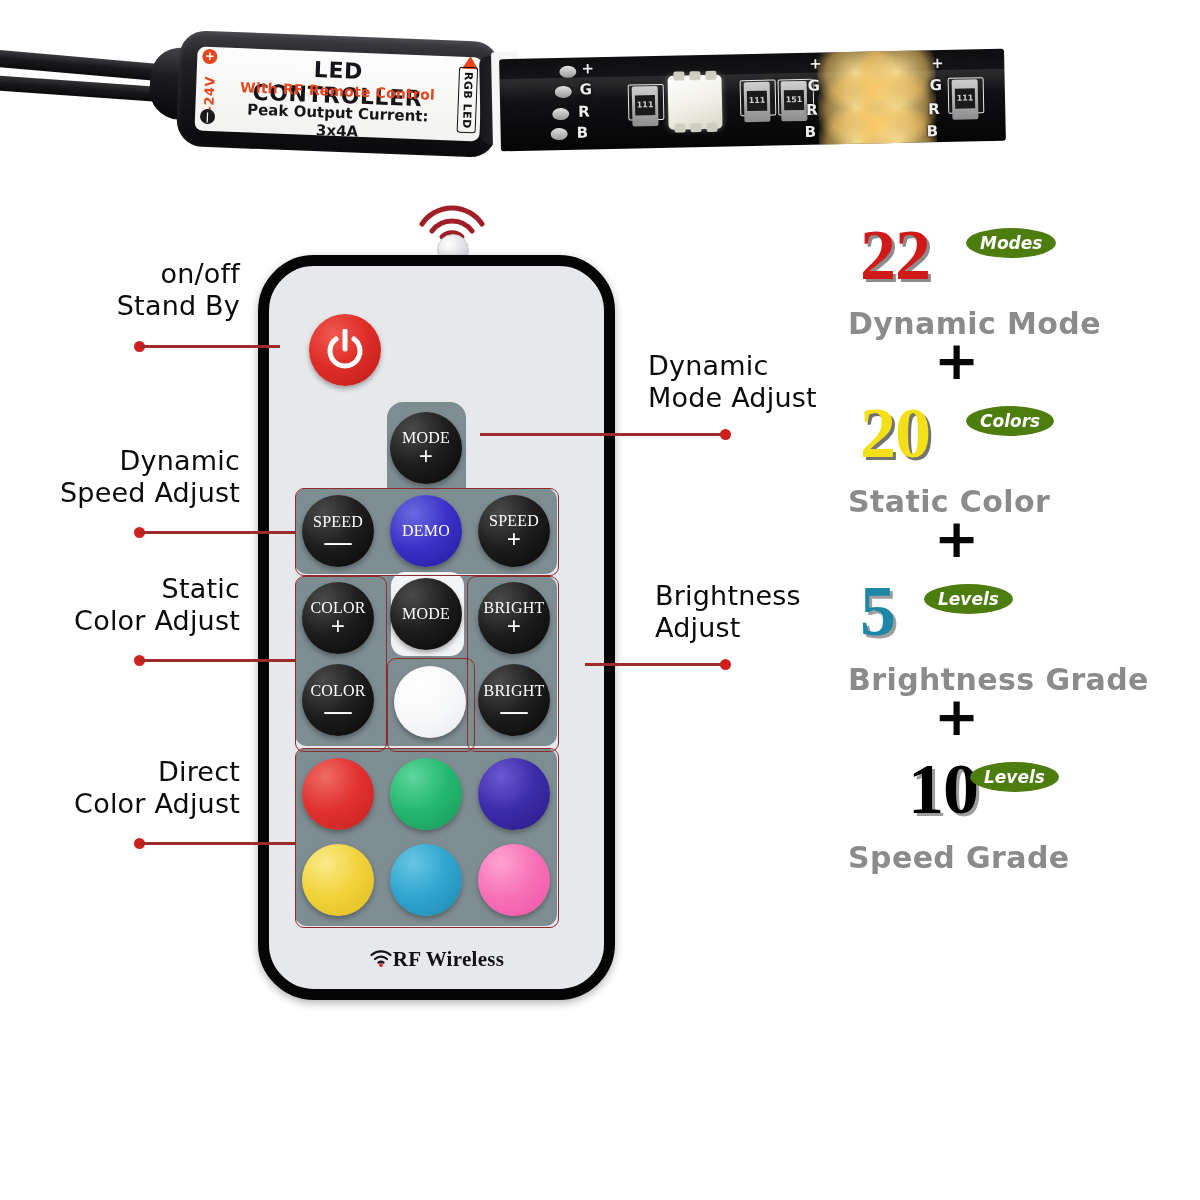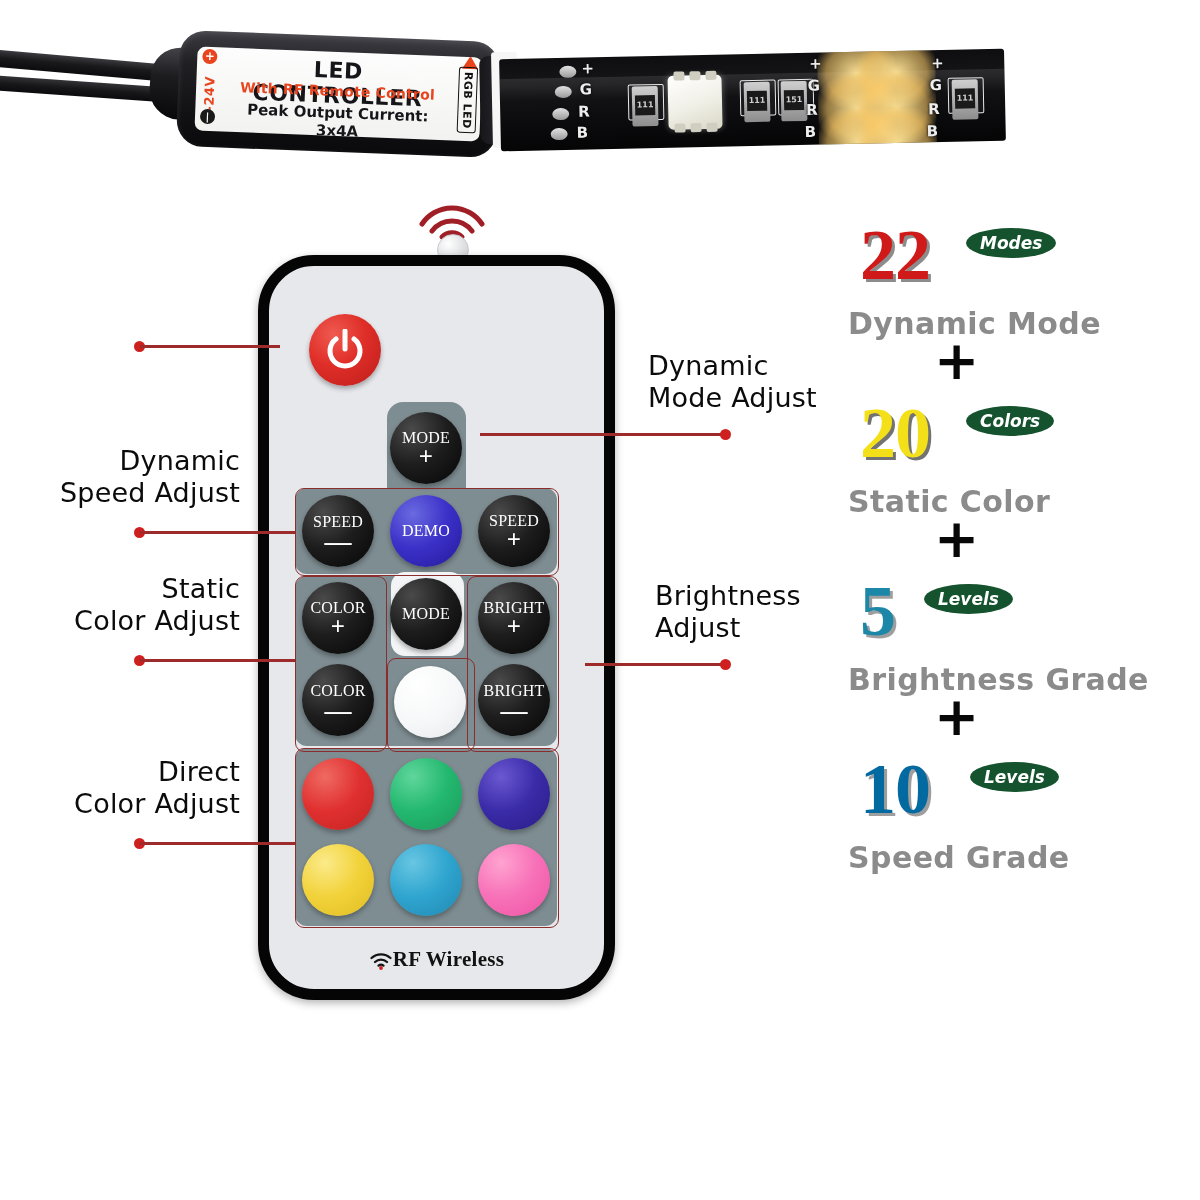--- a/index.html
+++ b/index.html
@@ -126,40 +126,40 @@
   .btn.blk{background:radial-gradient(circle at 30% 24%,#4a4a4a 0%,#1d1d1d 48%,#050505 100%);}
   .btn.demo{background:radial-gradient(circle at 32% 26%,#6a6ae0 0%,#3b30c8 48%,#241a9a 100%);}
   .btn.wht{background:radial-gradient(circle at 33% 27%,#ffffff 0%,#f6f7f8 55%,#e4e7ea 100%);}
   .btn .sym{font-size:25px;font-weight:bold;line-height:.72;margin-top:2px;}
   .btn .sym.minus{font-size:27px;line-height:.5;margin-top:5px;}
 
   .cbtn{position:absolute;width:72px;height:72px;border-radius:50%;
      box-shadow:0 3px 5px rgba(0,0,0,.30);}
 
   .rfw{position:absolute;left:0;right:0;bottom:17px;
-     display:flex;align-items:center;justify-content:center;}
+     display:flex;align-items:flex-start;justify-content:center;}
   .rfw span{font-size:21px;font-weight:bold;color:#121212;letter-spacing:.3px;}
 
   
   .lbl{position:absolute;font-size:27px;color:#0b0b0b;line-height:1.18;
        letter-spacing:.2px;white-space:pre-line;}
   .lbl.r{text-align:right;}
   .lbl.l{text-align:left;}
   .lead{position:absolute;height:2.5px;background:#9e2b2b;}
   .dot{position:absolute;width:11px;height:11px;border-radius:50%;
        background:#cf2020;}
 
   
   .stats{position:absolute;left:848px;top:222px;width:352px;height:640px;}
   .stat{position:absolute;left:0;width:352px;}
   .snum{position:absolute;left:12px;top:0;font-size:72px;font-weight:bold;
      line-height:.92;letter-spacing:-1px;
      font-family:Liberation Serif, serif;}
   .pill{position:absolute;height:30px;border-radius:50%/50%;
-     background:#14532d;color:#fff;font-style:italic;font-weight:bold;
+     background:#4d7c0f;color:#fff;font-style:italic;font-weight:bold;
      font-size:17px;display:flex;align-items:center;justify-content:center;
      padding:0 14px;}
   .scap{position:absolute;left:0;font-size:30px;font-weight:bold;
      color:#8b8b8b;letter-spacing:.4px;white-space:nowrap;}
   .plus{position:absolute;left:86px;font-size:54px;font-weight:bold;
      color:#080808;line-height:1;}
 
   
   .foot{position:absolute;left:72px;top:1088px;display:flex;
      align-items:baseline;gap:22px;}
@@ -336,20 +336,22 @@
             <path d="M9.5 15.6 A4.2 4.2 0 0 1 14.5 15.6" stroke-width="2.3"></path>
           </g>
           <circle cx="12" cy="18" r="1.9" fill="#cf2020"></circle>
         </svg>
         <span>RF Wireless</span>
       </div>
 
     </div>
   </div>
 
+  <div class="lbl r" style="left:40px;top:258px;width:200px;">on/off
+Stand By</div>
   <div class="dot" style="left:134px;top:341px;"></div>
   <div class="lead" style="left:140px;top:345px;width:140px;"></div>
 
   <div class="lbl r" style="left:28px;top:445px;width:212px;">Dynamic
 Speed Adjust</div>
   <div class="dot" style="left:134px;top:527px;"></div>
   <div class="lead" style="left:140px;top:531px;width:155px;"></div>
 
   <div class="lbl r" style="left:28px;top:573px;width:212px;">Static
 Color Adjust</div>
@@ -388,21 +390,21 @@
     <div class="plus" style="top:290px;">+</div>
 
     <div class="stat" style="top:356px;">
       <div class="snum" style="color:#1d87a8;text-shadow:3px 3px 0 rgba(0,0,0,.38);">5</div>
       <div class="pill" style="left:76px;top:6px;">Levels</div>
       <div class="scap" style="top:84px;">Brightness Grade</div>
     </div>
     <div class="plus" style="top:468px;">+</div>
 
     <div class="stat" style="top:534px;">
-      <div class="snum" style="color:#0369a1;text-shadow:3px 3px 0 rgba(0,0,0,.38);">10</div>
+      <div class="snum" style="color:#000000;text-shadow:3px 3px 0 rgba(0,0,0,.38);margin-left:48px;">10</div>
       <div class="pill" style="left:122px;top:6px;">Levels</div>
       <div class="scap" style="top:84px;">Speed Grade</div>
     </div>
 
   </div>
 
   <div class="foot">
   </div>
 
 </div>

